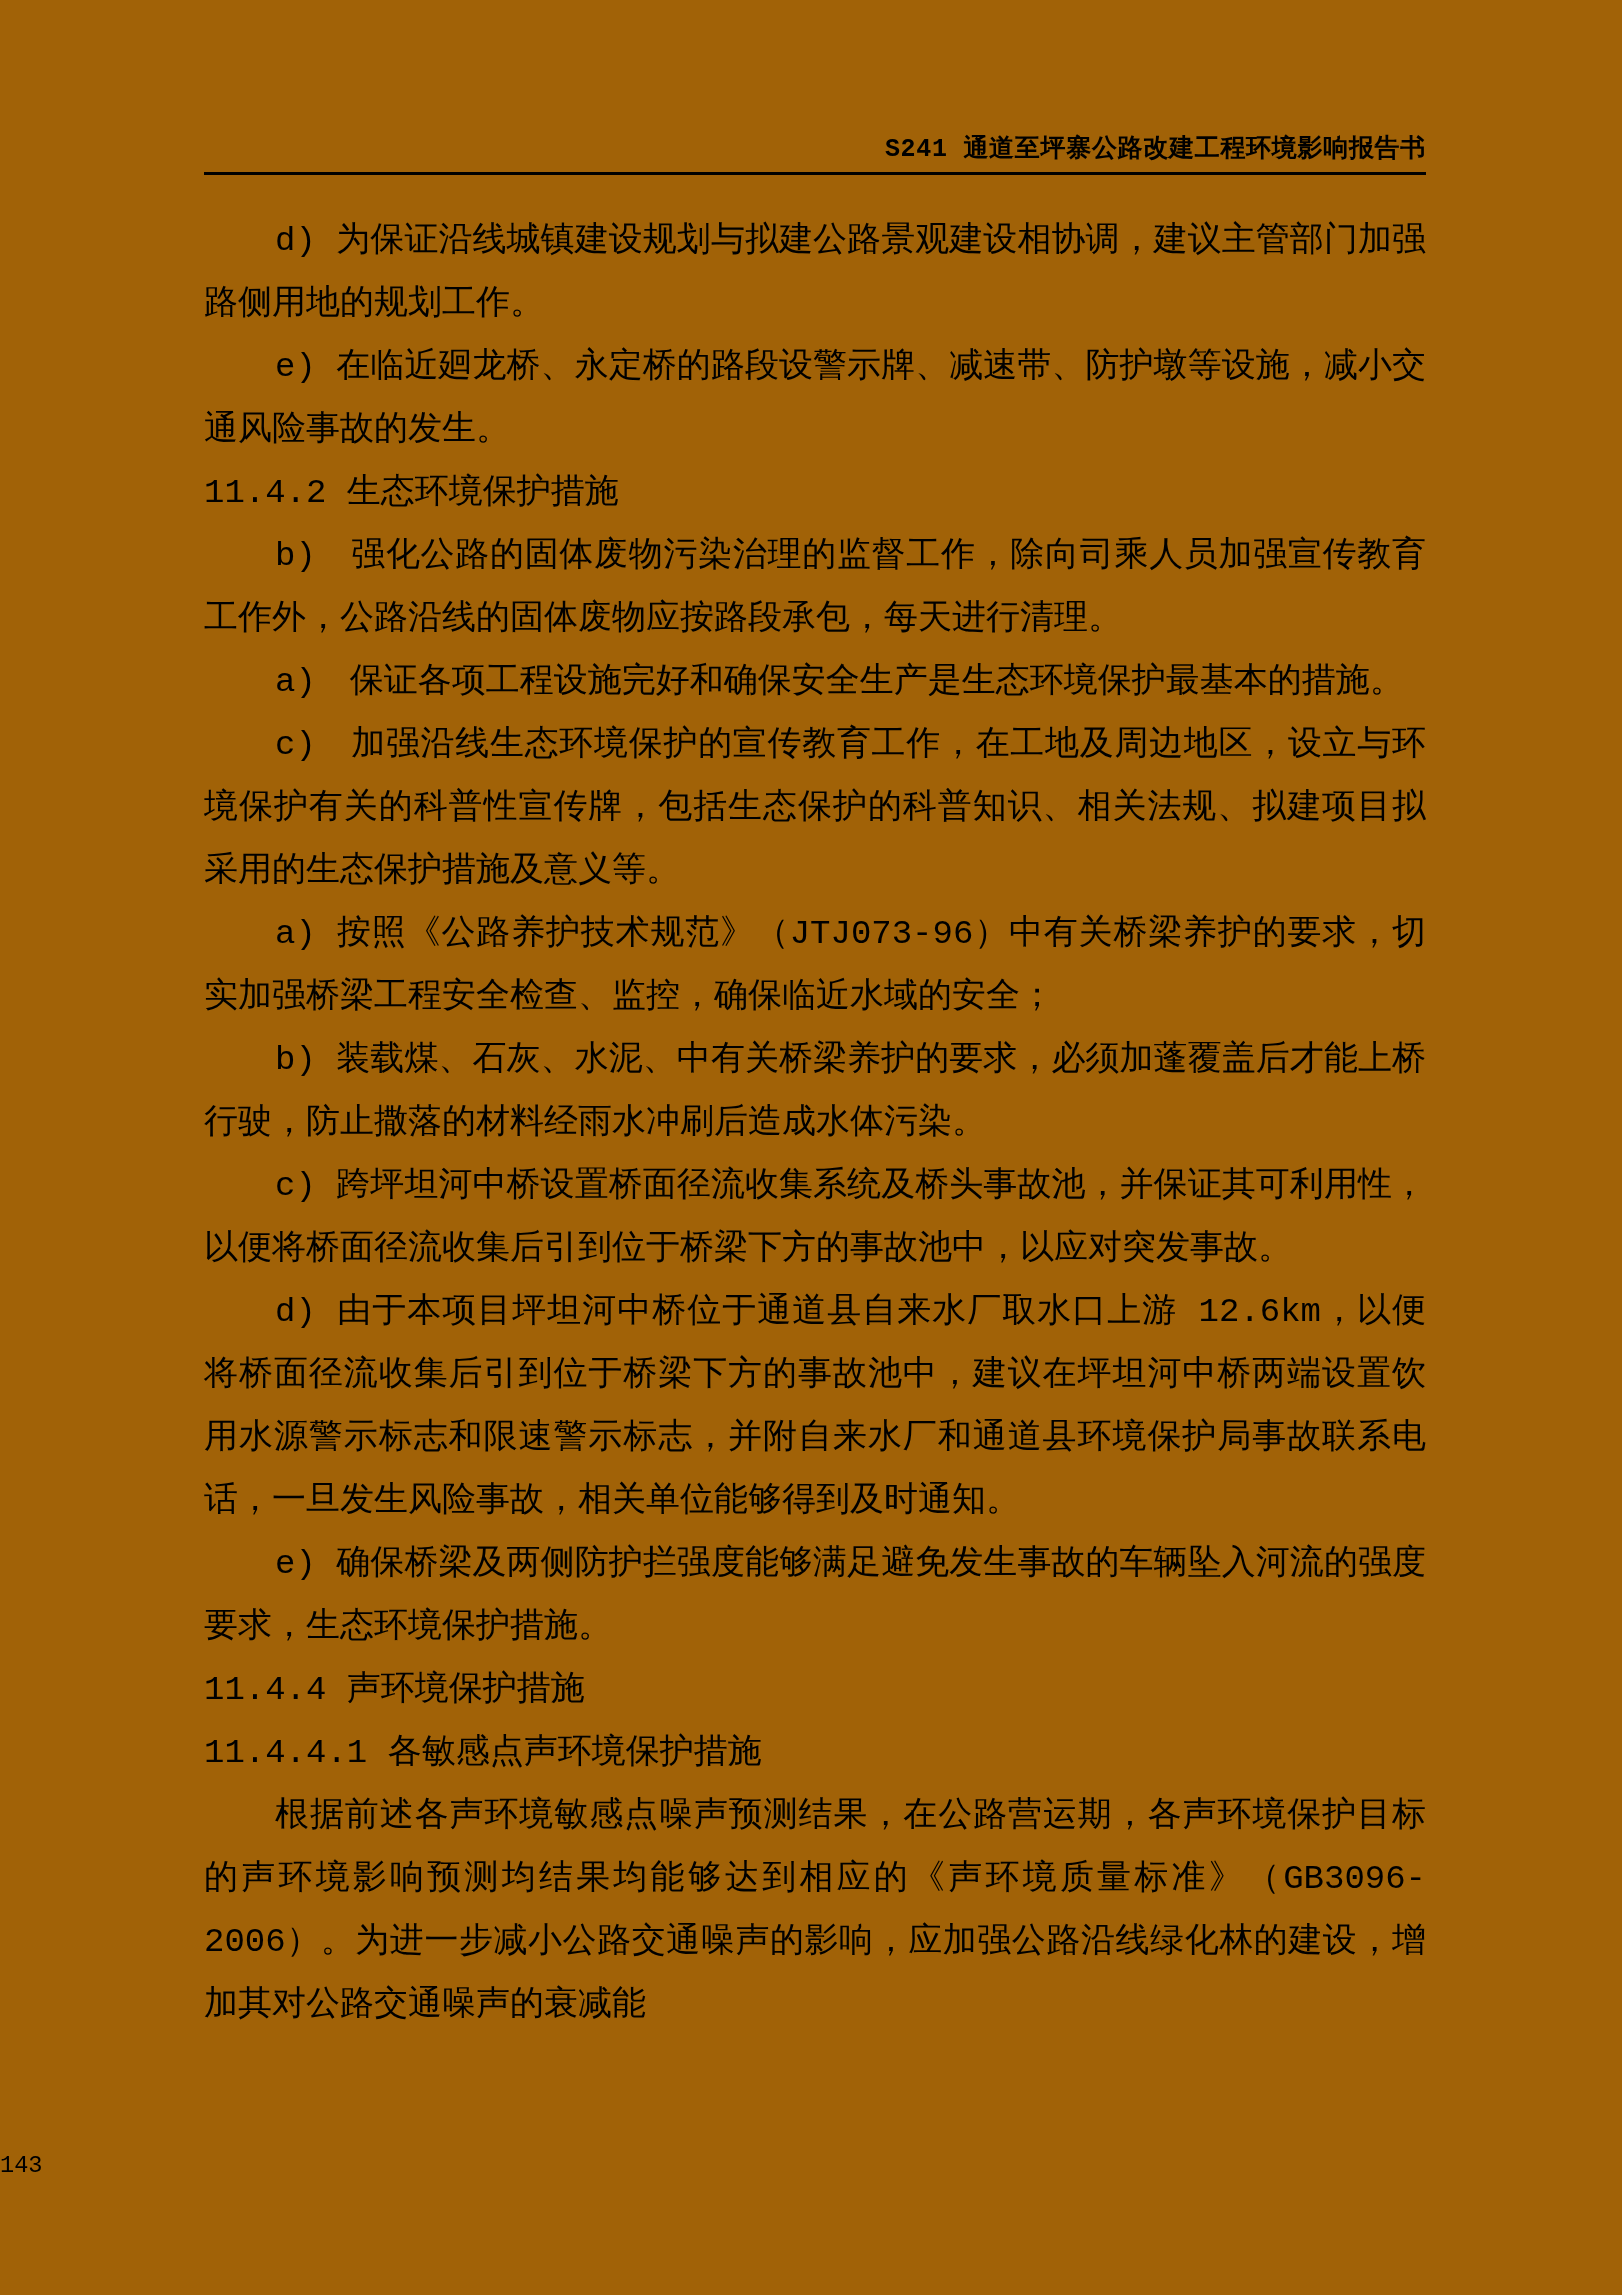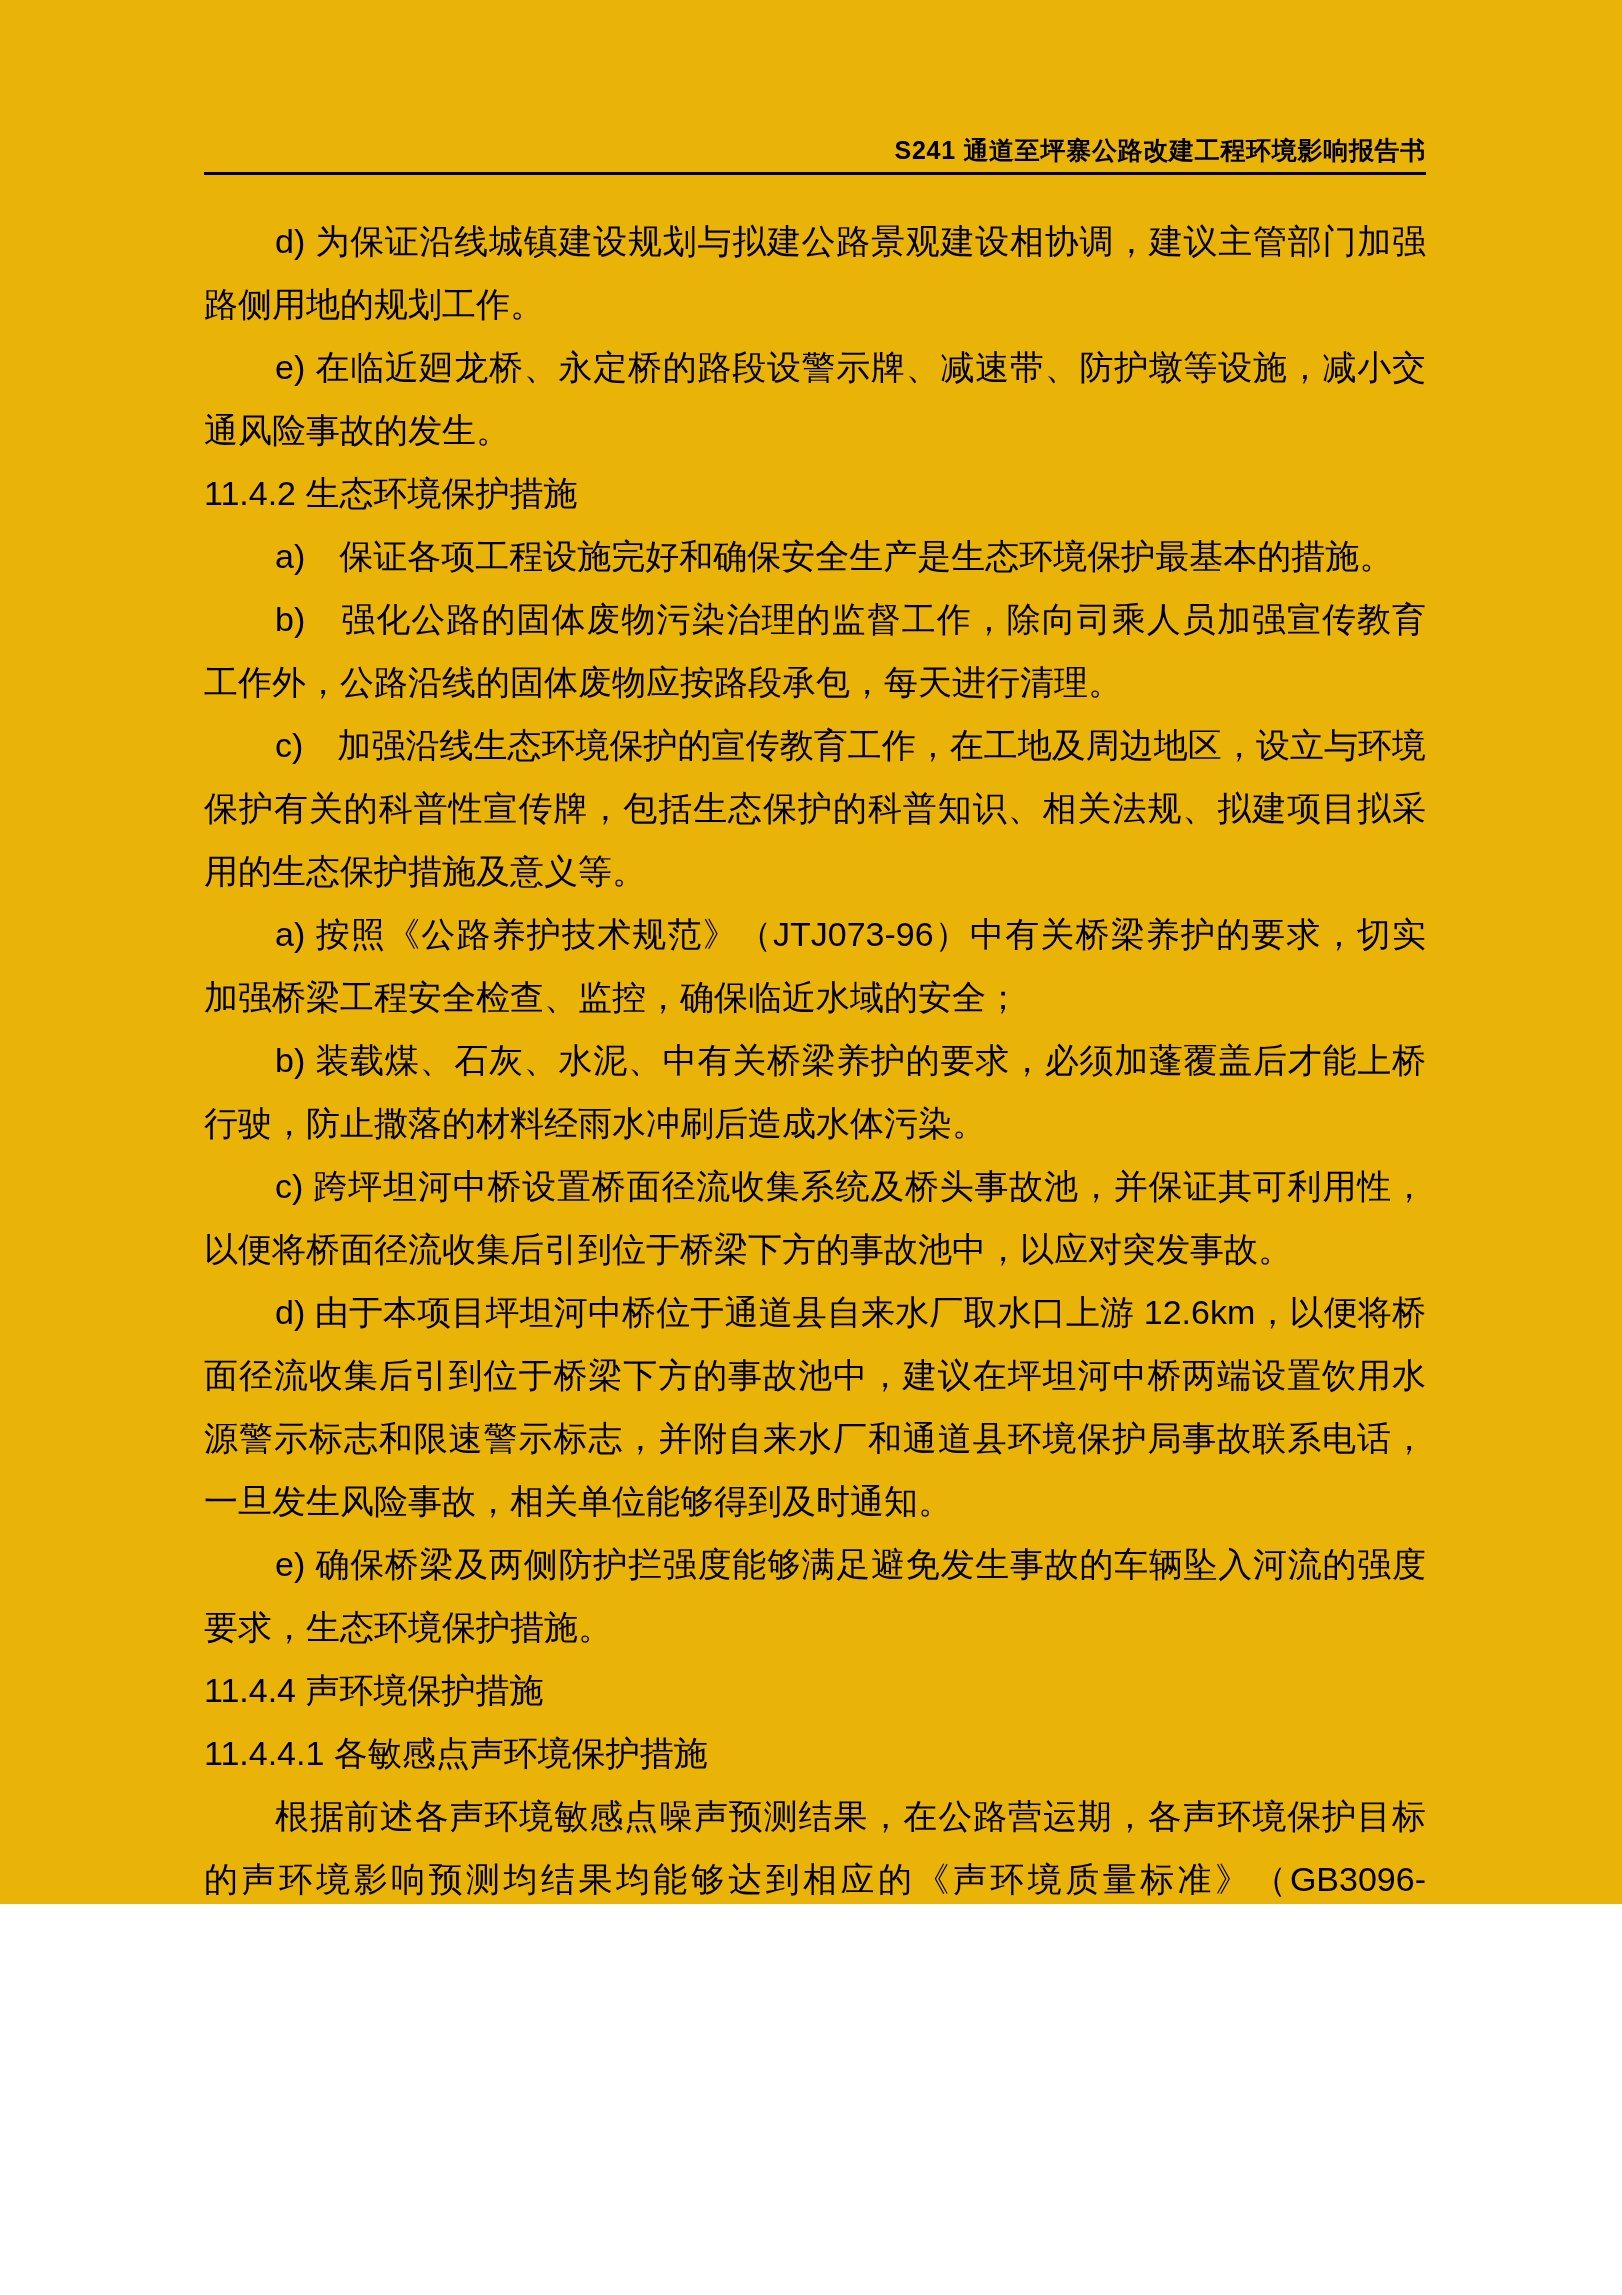--- a/index.html
+++ b/index.html
@@ -1,23 +1,23 @@
 <!DOCTYPE html>
 <html style="font-size:10.5px"><head>
 <meta charset="utf-8">
 <style>
   html, body { margin: 0; padding: 0; background: #ffffff; }
   .page {
     position: relative;
     width: 1622px;
-    height: 1904px;
-    background: #eab308;
+    height: 2295px;
+    background: #a16207;
     overflow: hidden;
     color: #000000;
-    font-family: Liberation Sans, sans-serif;
+    font-family: Liberation Mono, monospace;
   }
   .text-column {
     position: absolute;
     left: 204px;
     top: 0;
     width: 1222px;
   }
   .page-header {
     margin-top: 135px;
     text-align: right;
@@ -62,22 +62,22 @@
 
     <div class="page-header">
       <span>S241 通道至坪寨公路改建工程环境影响报告书</span>
     </div>
     <div class="header-rule"></div>
 
     <div class="body-text">
       <p class="para item">d) 为保证沿线城镇建设规划与拟建公路景观建设相协调，建议主管部门加强路侧用地的规划工作。</p>
       <p class="para item">e) 在临近廻龙桥、永定桥的路段设警示牌、减速带、防护墩等设施，减小交通风险事故的发生。</p>
       <p class="para heading">11.4.2 生态环境保护措施</p>
+      <p class="para item">b)　强化公路的固体废物污染治理的监督工作，除向司乘人员加强宣传教育工作外，公路沿线的固体废物应按路段承包，每天进行清理。</p>
       <p class="para item">a)　保证各项工程设施完好和确保安全生产是生态环境保护最基本的措施。</p>
-      <p class="para item">b)　强化公路的固体废物污染治理的监督工作，除向司乘人员加强宣传教育工作外，公路沿线的固体废物应按路段承包，每天进行清理。</p>
       <p class="para item">c)　加强沿线生态环境保护的宣传教育工作，在工地及周边地区，设立与环境保护有关的科普性宣传牌，包括生态保护的科普知识、相关法规、拟建项目拟采用的生态保护措施及意义等。</p>
       <p class="para item">a) 按照《公路养护技术规范》（JTJ073-96）中有关桥梁养护的要求，切实加强桥梁工程安全检查、监控，确保临近水域的安全；</p>
       <p class="para item">b) 装载煤、石灰、水泥、中有关桥梁养护的要求，必须加蓬覆盖后才能上桥行驶，防止撒落的材料经雨水冲刷后造成水体污染。</p>
       <p class="para item">c) 跨坪坦河中桥设置桥面径流收集系统及桥头事故池，并保证其可利用性，以便将桥面径流收集后引到位于桥梁下方的事故池中，以应对突发事故。</p>
       <p class="para item">d) 由于本项目坪坦河中桥位于通道县自来水厂取水口上游 12.6km，以便将桥面径流收集后引到位于桥梁下方的事故池中，建议在坪坦河中桥两端设置饮用水源警示标志和限速警示标志，并附自来水厂和通道县环境保护局事故联系电话，一旦发生风险事故，相关单位能够得到及时通知。</p>
       <p class="para item">e) 确保桥梁及两侧防护拦强度能够满足避免发生事故的车辆坠入河流的强度要求，生态环境保护措施。</p>
       <p class="para heading">11.4.4 声环境保护措施</p>
       <p class="para heading">11.4.4.1 各敏感点声环境保护措施</p>
       <p class="para body-para">根据前述各声环境敏感点噪声预测结果，在公路营运期，各声环境保护目标的声环境影响预测均结果均能够达到相应的《声环境质量标准》（GB3096-2006）。为进一步减小公路交通噪声的影响，应加强公路沿线绿化林的建设，增加其对公路交通噪声的衰减能</p>
     </div>

